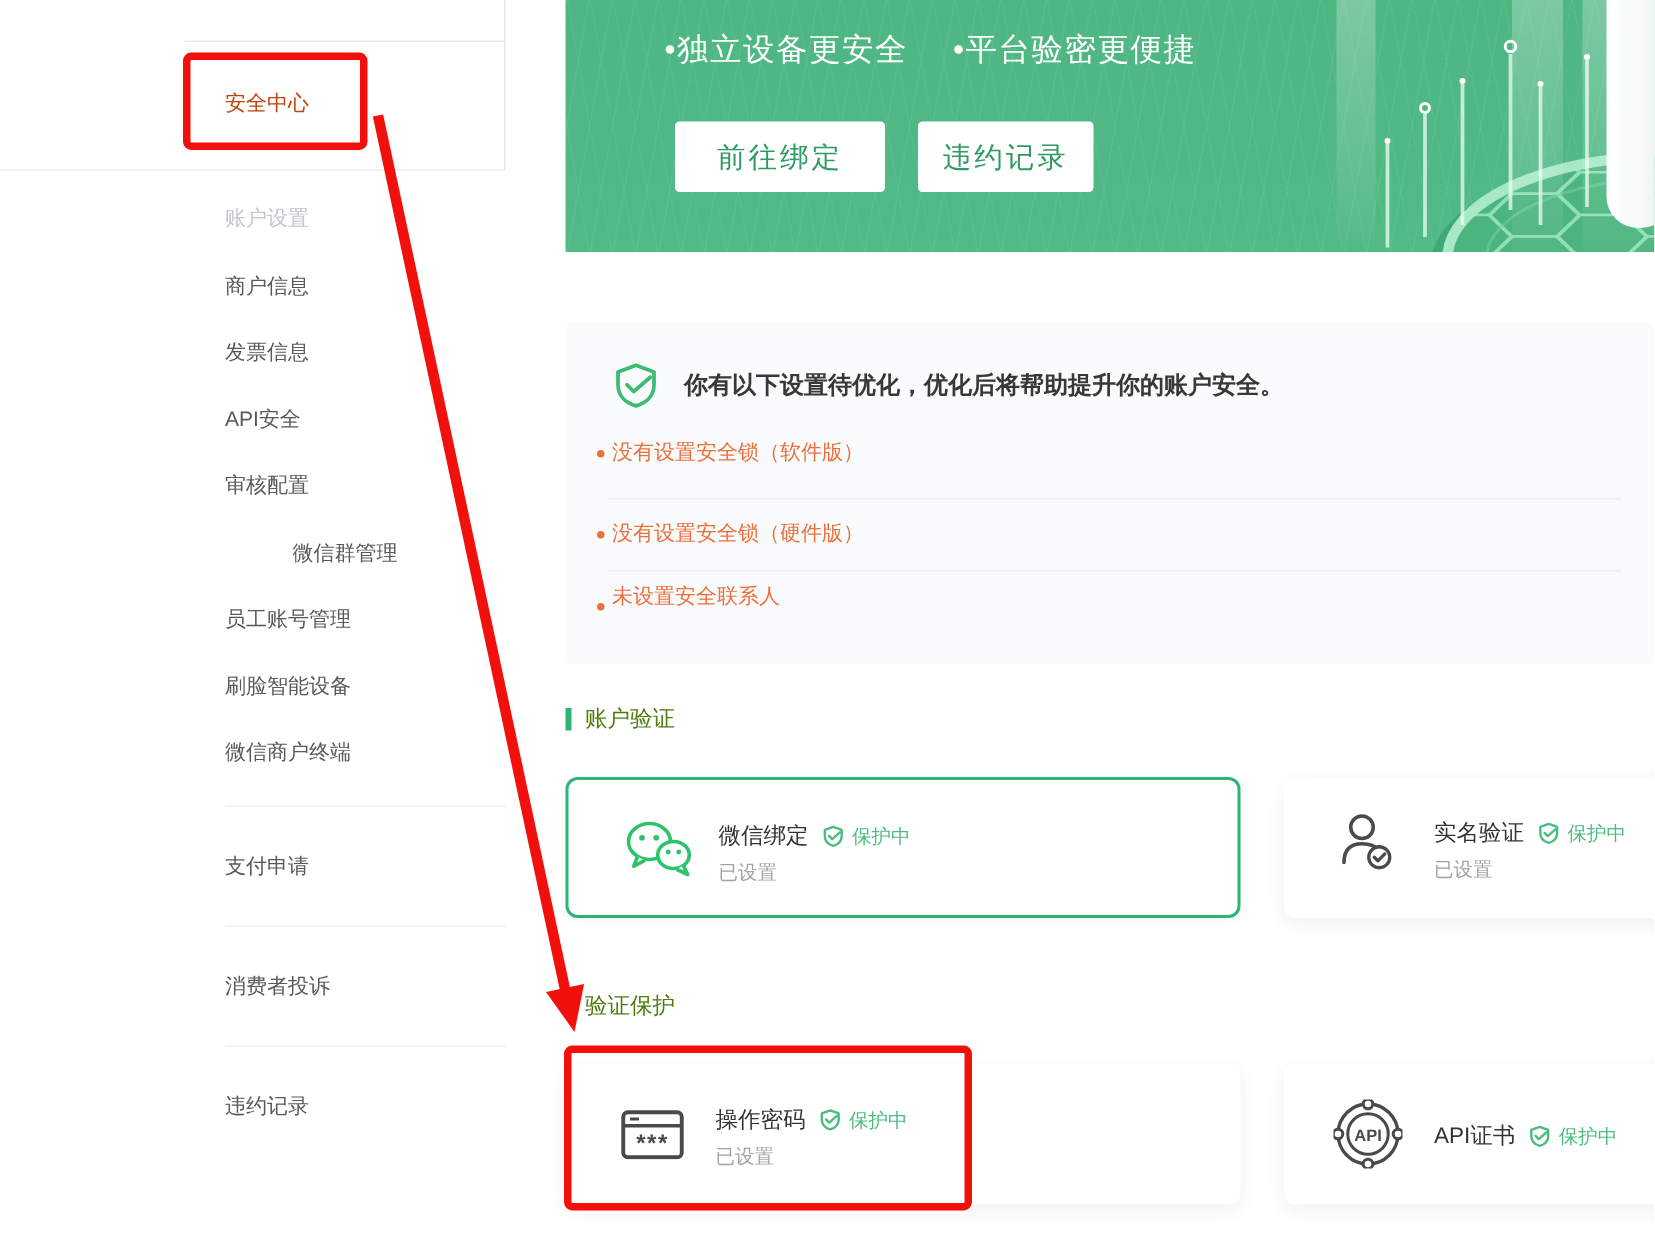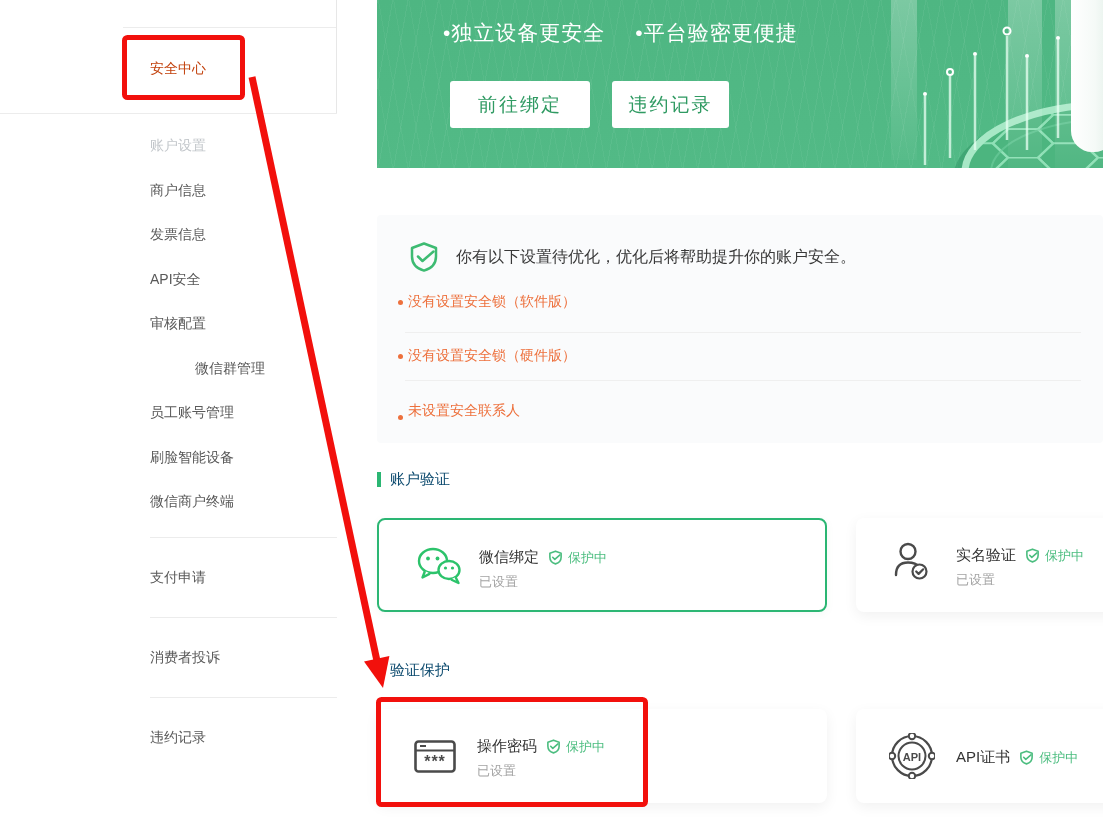--- a/index.html
+++ b/index.html
@@ -20,29 +20,29 @@
             linear-gradient(180deg,#4eb682,#52ba86);}
   .banner-points{position:absolute;left:66px;top:19px;display:flex;gap:30px;
                  font-size:21px;color:#fff;letter-spacing:1px;white-space:nowrap;}
   .banner-btn{position:absolute;top:81px;height:47px;background:#fff;color:#2f9a62;
               font-size:19px;font-weight:500;border:none;border-radius:3px;cursor:pointer;
               display:flex;align-items:center;justify-content:center;
               font-family:"Liberation Sans","DejaVu Sans",sans-serif;letter-spacing:2px;}
   .deco{position:absolute;right:0;top:0;width:300px;height:168px;}
   
   .notice{position:absolute;left:377px;top:215px;width:726px;height:228px;background:#fafbfc;border-radius:4px;}
-  .notice-title-row{position:absolute;left:31px;top:26px;display:flex;align-items:center;gap:16px;}
+  .notice-title-row{position:absolute;left:31px;top:26px;display:flex;align-items:center;gap:16px;font-weight:bold;}
   .notice-title{font-size:16px;color:#383838;}
   .notice-row{position:absolute;left:21px;display:flex;align-items:center;gap:5px;
               font-size:14px;color:#ed703c;cursor:pointer;}
   .dot{width:5px;height:5px;border-radius:50%;background:#ed703c;flex:0 0 auto;}
   .notice-hr{position:absolute;left:28px;right:22px;height:1px;background:#efefef;}
   
   .sec-h{position:absolute;display:flex;align-items:center;gap:9px;font-size:15px;
-         font-weight:500;color:#0c4a6e;}
+         font-weight:500;color:#4d7c0f;}
   .sec-bar{width:4px;height:15px;background:#2bb673;flex:0 0 auto;}
   .card{position:absolute;width:450px;height:94px;background:#fff;border-radius:8px;
         box-sizing:border-box;box-shadow:0 4px 14px rgba(0,0,0,.06);cursor:pointer;}
   .card.bordered{border:2px solid #2bb673;box-shadow:0 2px 8px rgba(16,142,80,.05);}
   .card-icon{position:absolute;}
   .card-title-row{position:absolute;left:100px;top:28px;display:flex;align-items:center;gap:9px;}
   .card-title{font-size:15px;font-weight:500;color:#333;white-space:nowrap;}
   .card-status{display:flex;align-items:center;gap:5px;font-size:13px;color:#4bbd7f;white-space:nowrap;}
   .card-sub{position:absolute;left:100px;top:53px;font-size:13px;color:#a3a3a3;}
   .card-title-row.centered{top:39px;text-align:right;}
@@ -166,21 +166,21 @@
     <div class="notice-row" style="top:78px;">
       <span class="dot"></span>
       <span>没有设置安全锁（软件版）</span>
     </div>
     <div class="notice-hr" style="top:117px;"></div>
     <div class="notice-row" style="top:132px;">
       <span class="dot"></span>
       <span>没有设置安全锁（硬件版）</span>
     </div>
     <div class="notice-hr" style="top:165px;"></div>
-    <div class="notice-row" style="top:187px;align-items:flex-end;">
+    <div class="notice-row" style="top:174px;align-items:flex-end;">
       <span class="dot"></span>
       <span>未设置安全联系人</span>
     </div>
   </div>
 
   <div class="sec-h" style="left:377px;top:470px;">
     <span class="sec-bar"></span>
     <span>账户验证</span>
   </div>
 

